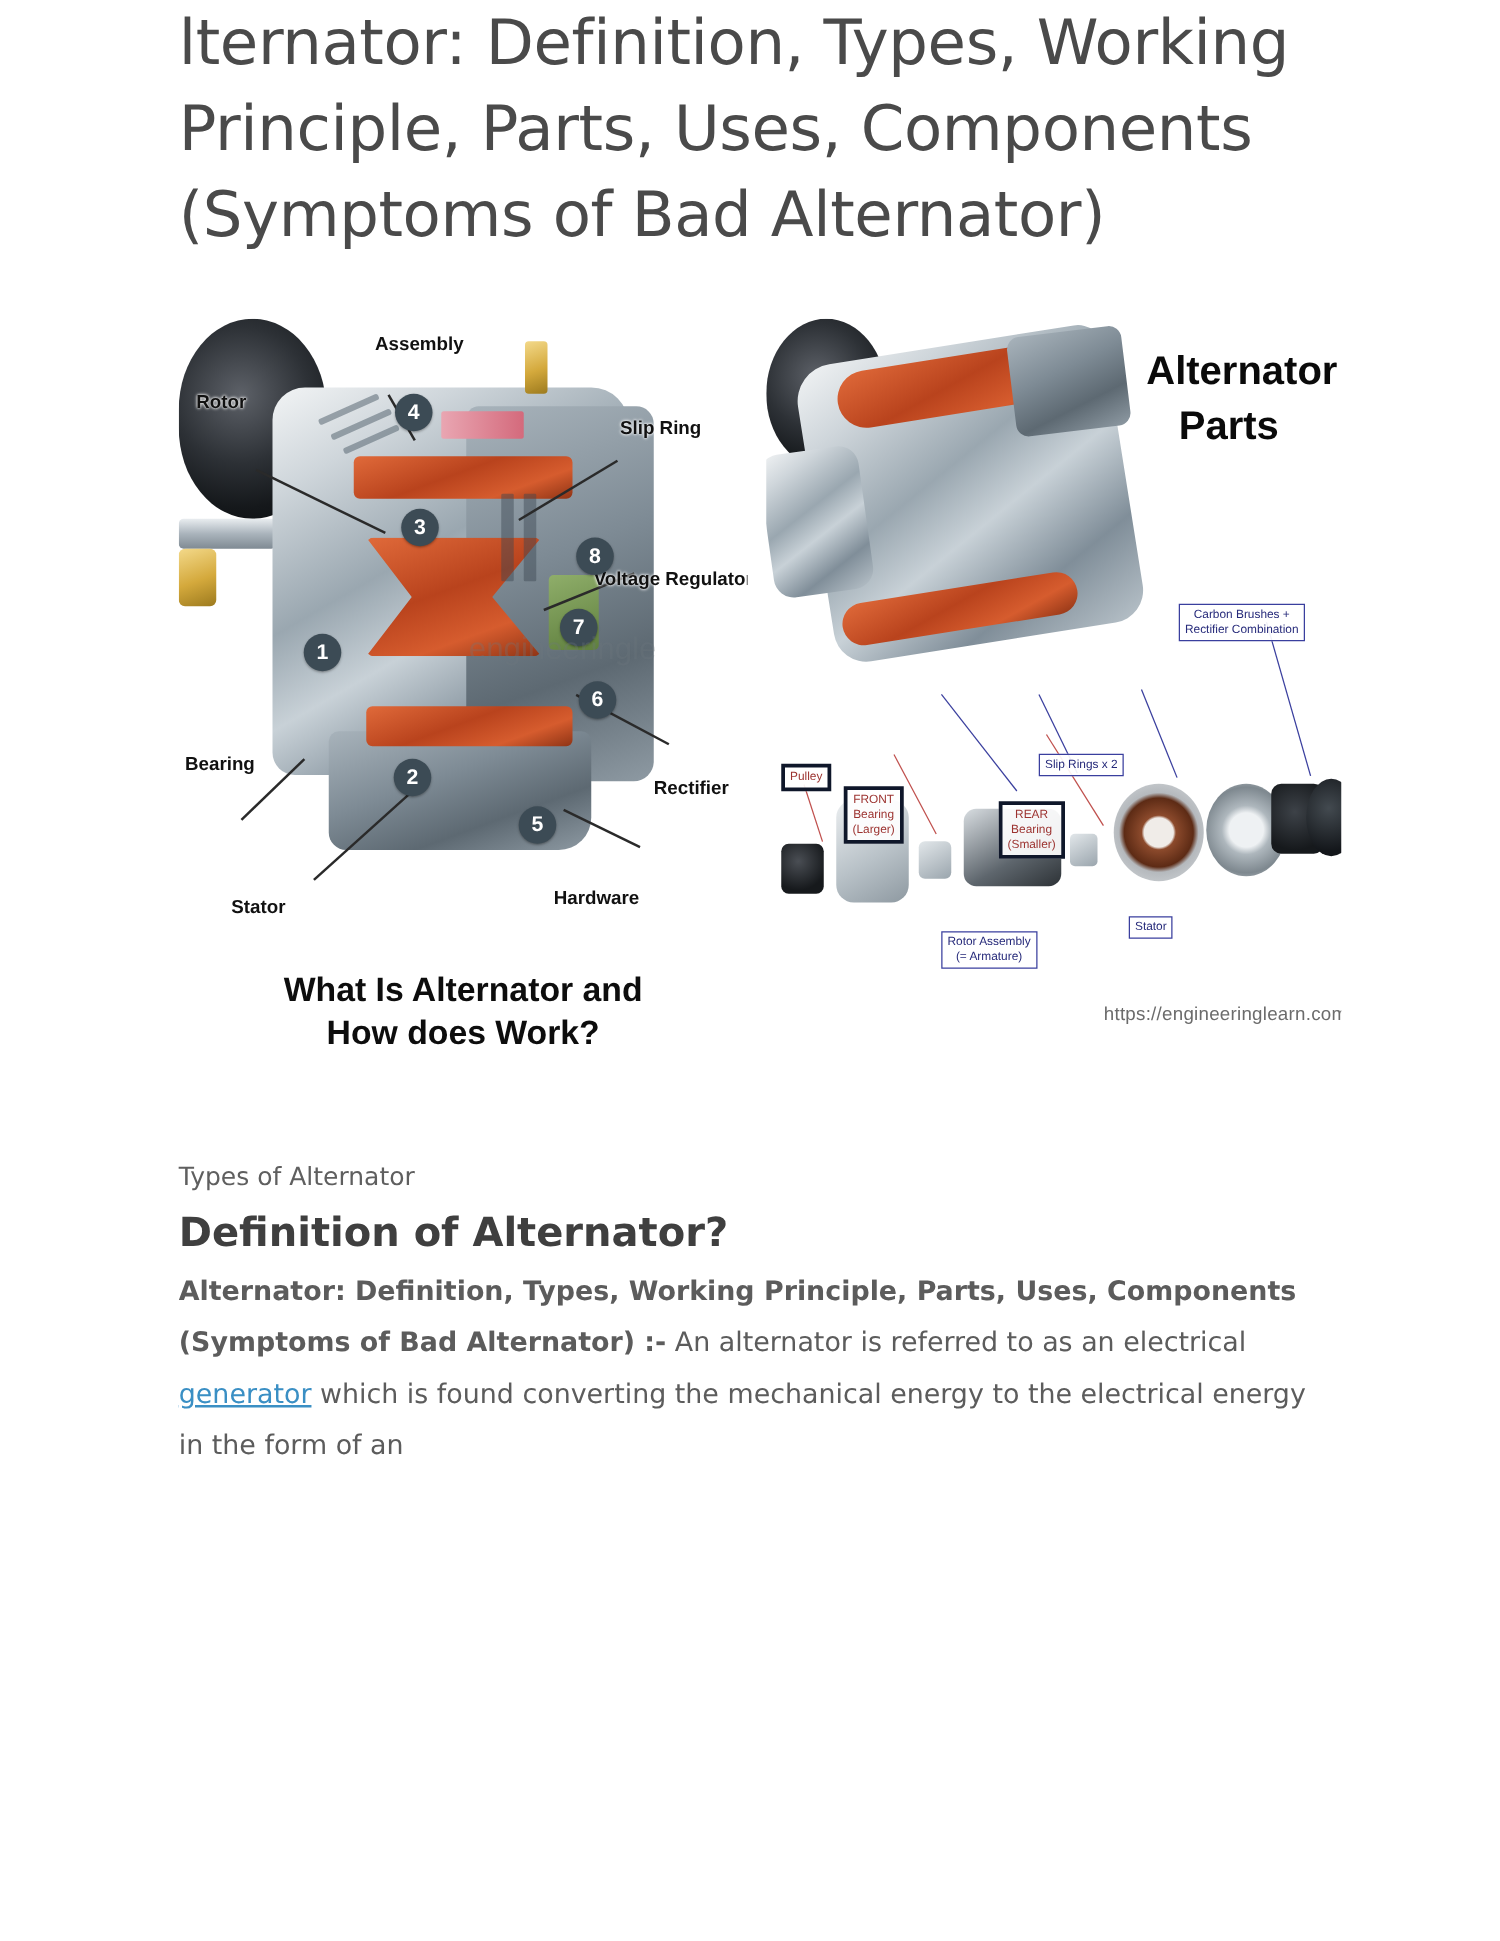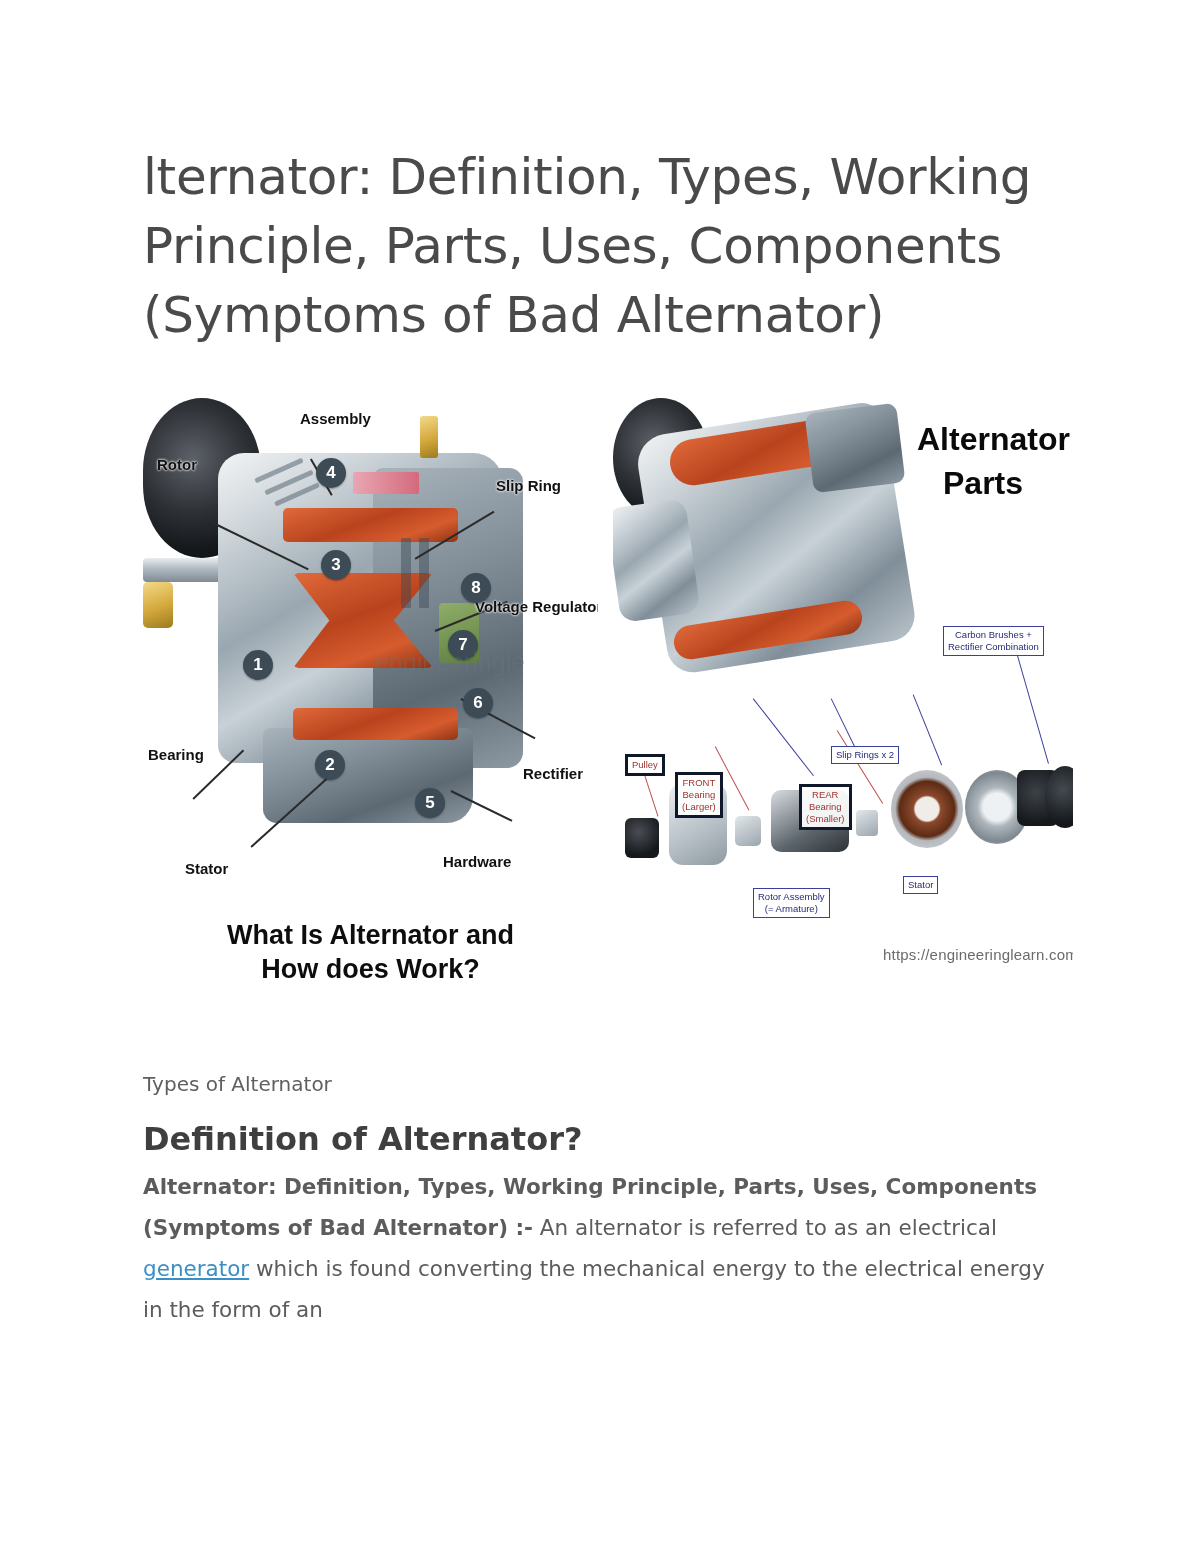--- a/index.html
+++ b/index.html
@@ -24,21 +24,20 @@
   .content {
     position: absolute;
     left: 143px;
     top: 0;
     width: 930px;
   }
 
   
   .doc-title {
     margin: 0;
-    padding-top: 143px;
     font-family: "DejaVu Sans", sans-serif;
     font-weight: 400;
     font-size: 50px;
     line-height: 69px;
     color: #4a4a4a;
     letter-spacing: -0.3px;
     width: 920px;
   }
 
   
@@ -179,21 +178,21 @@
   
   .eyebrow {
     margin: 22px 0 0 0;
     font-family: "DejaVu Sans", sans-serif;
     font-size: 20px;
     line-height: 28px;
     color: #5f5f5f;
     font-weight: 400;
   }
   .section-heading {
-    margin: 20px 0 0 0;
+    margin: 10px 0 0 0;
     font-family: "DejaVu Sans", sans-serif;
     font-weight: 700;
     font-size: 32px;
     line-height: 42px;
     color: #3f3f3f;
   }
   .body-para {
     margin: 6px 0 0 0;
     font-family: "DejaVu Sans", sans-serif;
     font-size: 21.5px;

